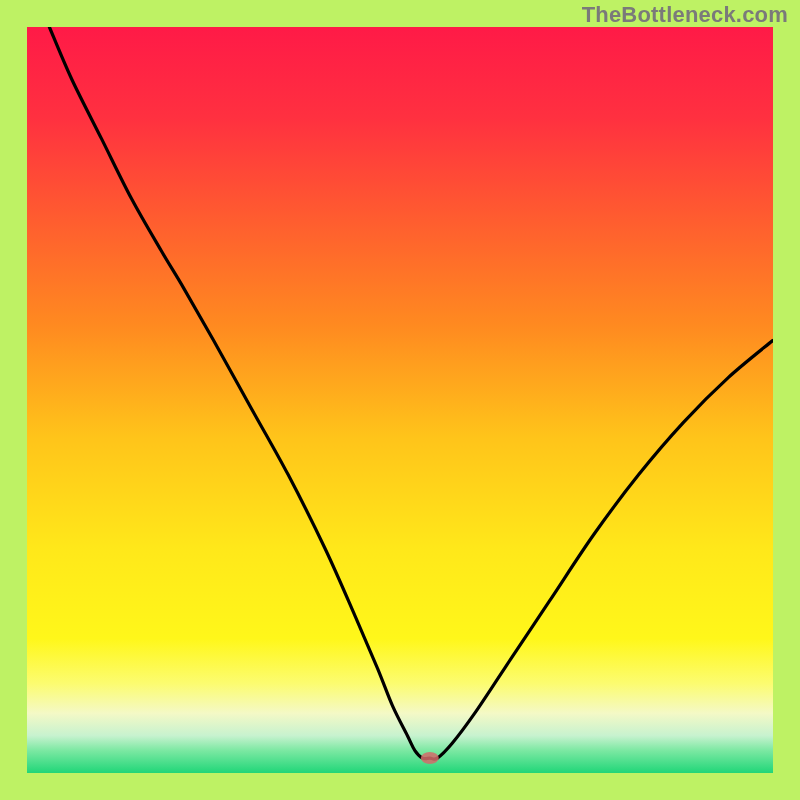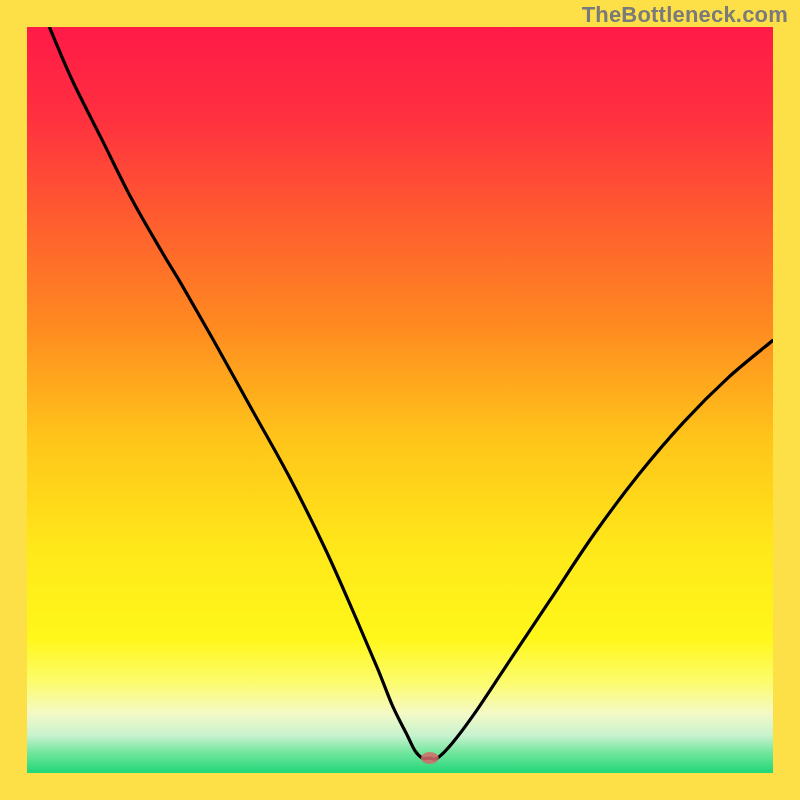--- a/index.html
+++ b/index.html
@@ -8,21 +8,21 @@
     width: 800px;
     height: 800px;
     background: #000;
     overflow: hidden;
   }
   .frame {
     position: absolute;
     left: 0; top: 0;
     width: 800px;
     height: 800px;
-    background: #fde047;
+    background: #bef264;
   }
   svg.plot {
     position: absolute;
     left: 27px;
     top: 27px;
     width: 746px;
     height: 746px;
     display: block;
   }
   .watermark {

